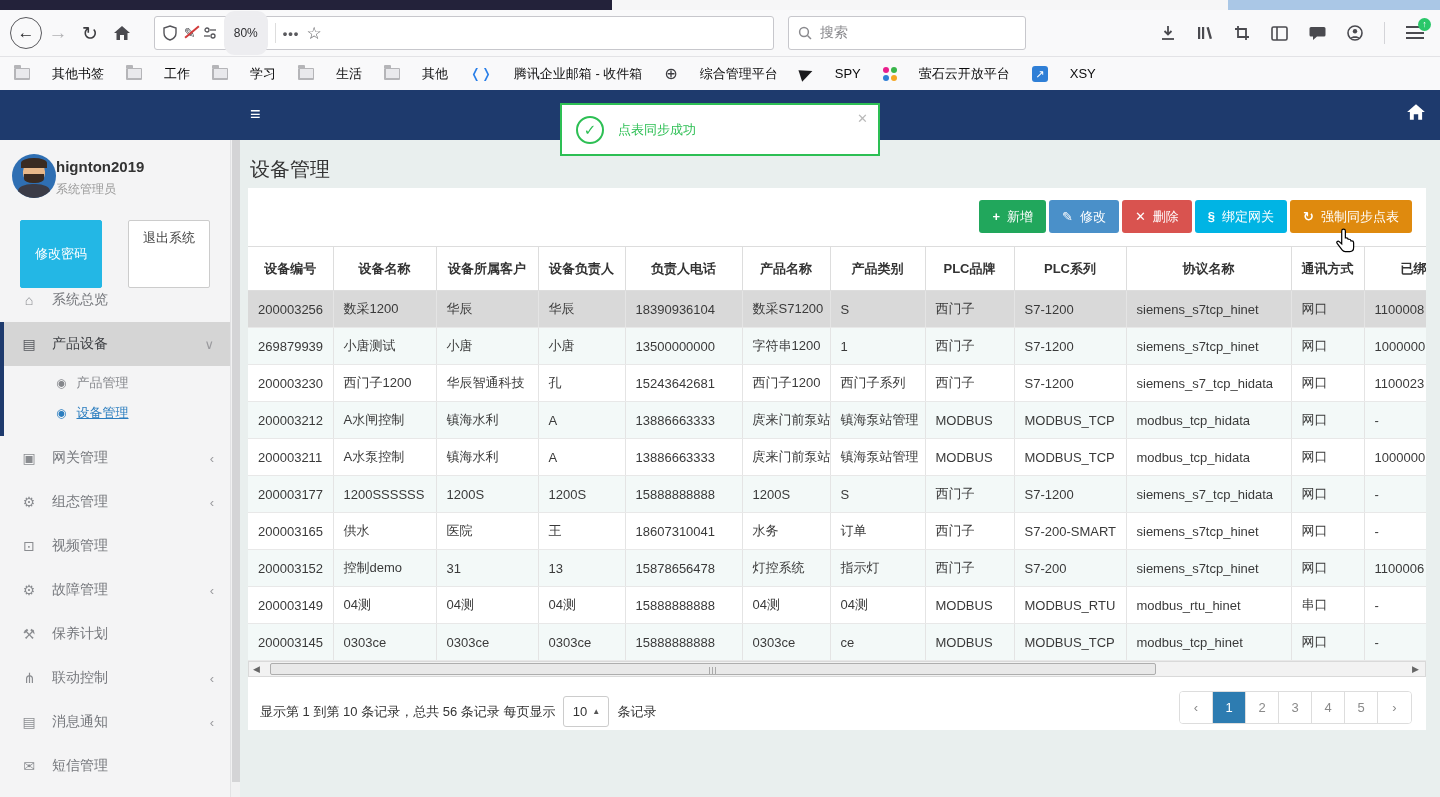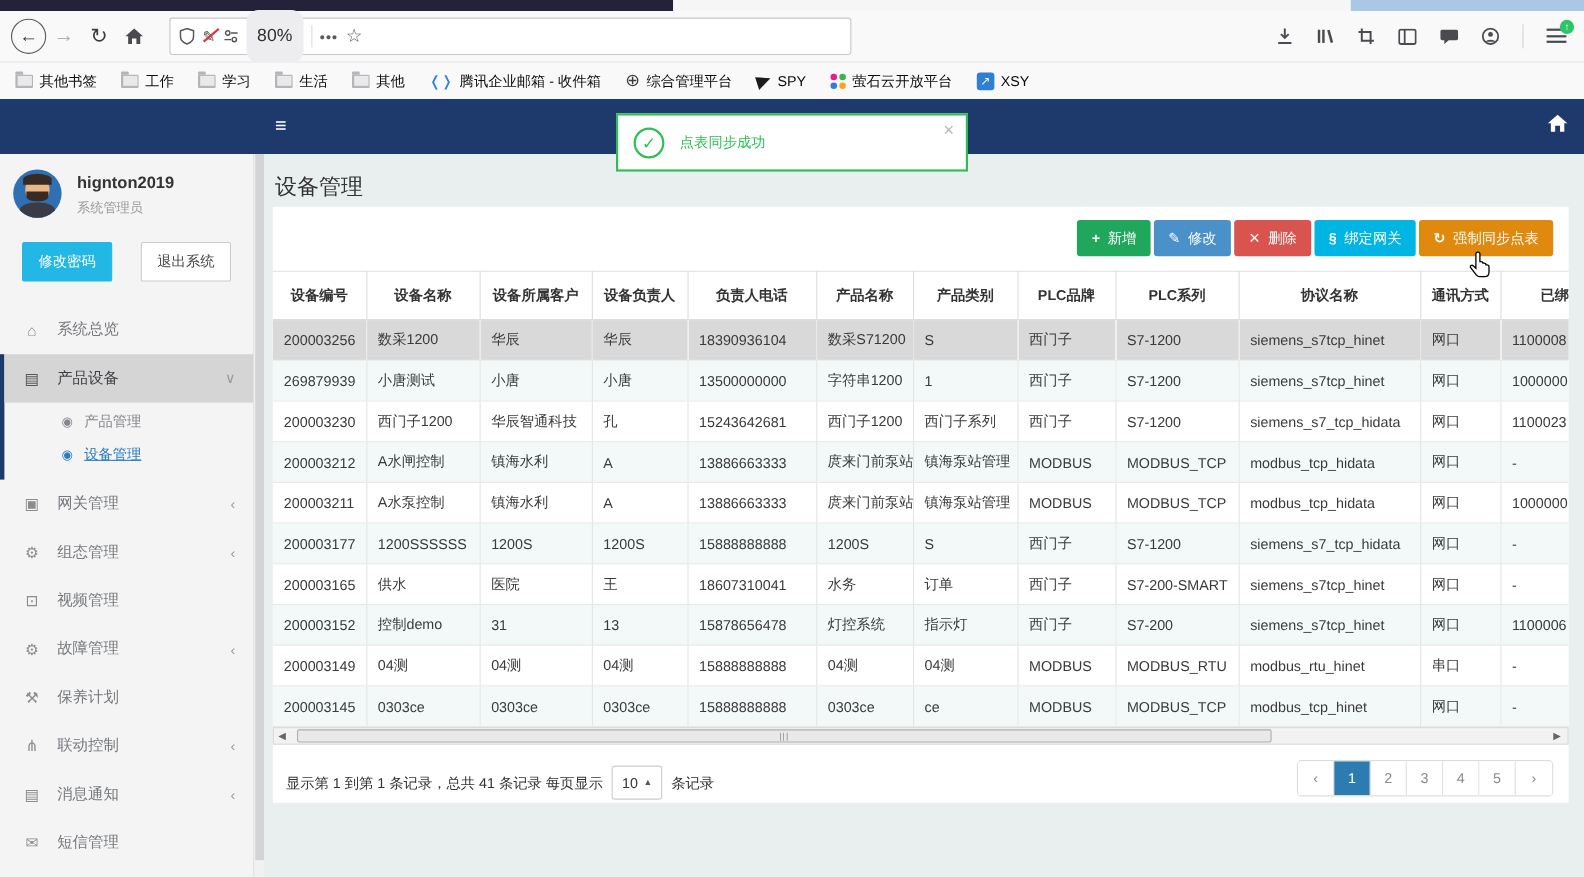--- a/index.html
+++ b/index.html
@@ -15,36 +15,36 @@
   .btoolbar { position:absolute; left:0; top:10px; width:1440px; height:47px; background:#f9f9fa; display:flex; align-items:center; padding:0 10px; border-bottom:1px solid #e3e3e6; }
   .navbtn { width:32px; height:32px; display:flex; align-items:center; justify-content:center; font-size:19px; color:#3d3d40; flex:none; }
   .back-circle { width:32px; height:32px; border:1.5px solid #5a5a5e; border-radius:50%; display:flex; align-items:center; justify-content:center; font-size:17px; color:#2e2e31; }
   .fwd { color:#b1b1b3; }
   .urlbar { margin-left:16px; width:620px; height:34px; background:#fff; border:1px solid #c7c7cc; border-radius:3px; display:flex; align-items:center; padding:0 8px; gap:7px; flex:none; }
   .ub-icon { color:#55555a; font-size:14px; position:relative; flex:none; display:flex; align-items:center; }
   .slash::after { content:""; position:absolute; left:-1px; top:6px; width:18px; height:2px; background:#d23b3b; transform:rotate(-40deg); }
   .ub-sep { width:1px; height:20px; background:#ddd; flex:none; }
   .url-text { flex:1; font-size:15px; color:#737378; white-space:nowrap; overflow:hidden; }
   .url-text b { color:#0c0c0d; font-weight:bold; }
-  .zoom-pill { background:#ededf0; border-radius:11px; padding:15px 10px; font-size:16px; color:#2e2e31; flex:none; }
+  .zoom-pill { background:#ededf0; border-radius:11px; padding:15px 10px; font-size:12px; color:#2e2e31; flex:none; }
   .dots { color:#5a5a5e; letter-spacing:1px; font-weight:bold; flex:none; }
   .star { color:#5a5a5e; font-size:17px; flex:none; }
   .searchbar { margin-left:14px; width:238px; height:34px; background:#fff; border:1px solid #c7c7cc; border-radius:3px; display:flex; align-items:center; padding:0 9px; gap:8px; flex:none; }
   .searchbar .mag { color:#8a8a8e; font-size:15px; }
   .searchbar .ph { color:#8a8a8e; font-size:14px; }
   .tb-right { margin-left:auto; display:flex; align-items:center; gap:21px; padding-right:6px; }
   .tb-right svg { display:block; }
   .tb-divider { width:1px; height:22px; background:#d4d4d8; }
   .burger { position:relative; width:18px; height:14px; }
   .burger i { position:absolute; left:0; width:18px; height:2.4px; background:#4a4a4f; }
   .burger i:nth-child(1){top:0} .burger i:nth-child(2){top:5.5px} .burger i:nth-child(3){top:11px}
   .burger .badge { position:absolute; right:-7px; top:-8px; width:13px; height:13px; background:#2ac769; border-radius:50%; color:#fff; font-size:9px; line-height:13px; text-align:center; font-weight:bold; }
 
   .bookmarks { position:absolute; left:0; top:57px; width:1440px; height:33px; background:#f9f9fa; display:flex; align-items:center; gap:22px; padding:0 14px; font-size:13px; color:#0c0c0d; }
-  .bm { display:flex; align-items:center; gap:6px; white-space:nowrap; }
+  .bm { display:flex; align-items:center; gap:22px; white-space:nowrap; }
   .bm .fold { width:16px; height:12px; background:#b5b5b8; border-radius:1px; position:relative; }
   .bm .fold::before { content:""; position:absolute; left:0; top:-3px; width:7px; height:3px; background:#b5b5b8; border-radius:1px 1px 0 0; }
   .bm .fold::after { content:""; position:absolute; left:1.5px; top:1.5px; right:1.5px; bottom:1.5px; background:#e9e9ec; }
   .ic-tencent { color:#2a7fe8; font-weight:bold; font-size:13px; }
   .ic-globe { color:#3c3c40; font-size:16px; line-height:1; }
   .ic-spy { width:0; height:0; border-left:13px solid #1b1b1d; border-top:5px solid transparent; border-bottom:7px solid transparent; transform:rotate(-18deg); }
   .ic-ys { display:grid; grid-template-columns:6px 6px; grid-gap:2px; }
   .ic-ys i { width:6px; height:6px; border-radius:50%; }
   .ic-xsy { width:16px; height:16px; background:#2f7fd6; border-radius:3px; color:#fff; font-size:11px; text-align:center; line-height:16px; }
 
@@ -56,30 +56,30 @@
   
   .toast { position:absolute; left:560px; top:103px; width:320px; height:53px; background:#fff; border:2px solid #2dbf54; z-index:30; display:flex; align-items:center; padding:0 14px; gap:14px; }
   .toast .chk { width:28px; height:28px; border:2px solid #2dbf54; border-radius:50%; color:#2dbf54; font-size:15px; font-weight:bold; display:flex; align-items:center; justify-content:center; }
   .toast .msg { color:#2dbf54; font-size:13px; }
   .toast .close { position:absolute; right:10px; top:6px; color:#b9b9b9; font-weight:bold; font-size:13px; }
 
   
   .sidebar { position:absolute; left:0; top:140px; width:230px; height:657px; background:#f4f4f5; overflow:hidden; }
   .side-scroll { position:absolute; left:230px; top:140px; width:10px; height:657px; background:#f1f1f2; border-left:1px solid #e2e2e4; }
   .side-scroll .thumb { position:absolute; left:1px; top:0; width:8px; height:642px; background:#d4d4d6; }
-  .userblock { padding:14px 12px 0 12px; display:flex; gap:14px; }
+  .userblock { padding:14px 12px 0 12px; display:flex; }
   .avatar { width:44px; height:44px; border-radius:50%; background:#2f6fb3; overflow:hidden; position:relative; flex:none; }
   .avatar .face { position:absolute; left:11px; top:8px; width:22px; height:20px; background:#e8b88a; border-radius:48% 48% 42% 42%; }
   .avatar .hair { position:absolute; left:9px; top:4px; width:26px; height:10px; background:#3a2b22; border-radius:50% 50% 0 0; }
   .avatar .beard { position:absolute; left:12px; top:20px; width:20px; height:9px; background:#3a2b22; border-radius:0 0 45% 45%; }
   .avatar .body { position:absolute; left:6px; top:30px; width:32px; height:16px; background:#3b3b46; border-radius:45% 45% 0 0; }
   .uname { font-weight:bold; font-size:15px; color:#333; padding-top:4px; }
   .urole { color:#999; font-size:12px; margin-top:6px; }
   .userbtns { display:flex; margin:22px 18px 0 20px; gap:26px; }
-  .btn-cyan { background:#23b7e5; color:#fff; border:1px solid #23b7e5; font-size:13px; padding:8px 14px; border-radius:2px; }
+  .btn-cyan { background:#23b7e5; color:#fff; border:1px solid #23b7e5; font-size:13px; padding:24px 14px; border-radius:2px; }
   .btn-plain { background:#fff; color:#444; border:1px solid #ccc; font-size:13px; padding:8px 14px; border-radius:2px; }
 
   .menu { position:absolute; left:0; top:138px; width:230px; }
   .mi { height:44px; display:flex; align-items:center; padding:0 16px 0 20px; color:#76787d; font-size:14px; position:relative; }
   .mi .mic { width:18px; font-size:14px; color:#8a8c90; margin-right:14px; text-align:center; flex:none; }
   .mi .chev { margin-left:auto; color:#9a9a9e; font-size:13px; }
   .mgroup { border-left:4px solid #1e3a6d; }
   .mgroup .mi.parent { background:#d5d5d5; color:#3f4145; padding-left:16px; }
   .mgroup .mi.parent .mic { color:#55575c; }
   .sub { padding:2px 0 8px 0; }
@@ -154,20 +154,27 @@
           <circle cx="4" cy="3" r="2" fill="none" stroke="#55555a" stroke-width="1.3"></circle>
           <line x1="7" y1="3" x2="13" y2="3" stroke="#55555a" stroke-width="1.3"></line>
           <circle cx="10" cy="9" r="2" fill="none" stroke="#55555a" stroke-width="1.3"></circle>
           <line x1="1" y1="9" x2="7" y2="9" stroke="#55555a" stroke-width="1.3"></line>
         </svg>
     </span>
     <span class="zoom-pill">80%</span>
     <span class="ub-sep"></span>
     <span class="dots">•••</span>
     <span class="star">☆</span>
+  </div>
+  <div class="searchbar">
+    <svg class="mag" width="14" height="14" viewBox="0 0 14 14">
+        <circle cx="6" cy="6" r="4.4" fill="none" stroke="#8a8a8e" stroke-width="1.5"></circle>
+        <line x1="9.5" y1="9.5" x2="13" y2="13" stroke="#8a8a8e" stroke-width="1.5"></line>
+      </svg>
+    <span class="ph">搜索</span>
   </div>
   <div class="tb-right">
     <span>
         <svg width="16" height="16" viewBox="0 0 16 16">
           <path d="M8 1 V9 M4.5 6 L8 9.5 L11.5 6" fill="none" stroke="#4a4a4f" stroke-width="1.8"></path>
           <line x1="2" y1="14" x2="14" y2="14" stroke="#4a4a4f" stroke-width="1.8"></line>
         </svg>
       </span>
     <span>
         <svg width="16" height="16" viewBox="0 0 16 16">
@@ -542,21 +549,21 @@
           </tbody>
       </table>
     </div>
     <div class="hscroll">
       <span class="hs-arrow hs-left">◀</span>
       <span class="hs-thumb">|||</span>
       <span class="hs-arrow hs-right">▶</span>
     </div>
     <div class="pgbar">
       <div class="pg-info">
-        <span>显示第 1 到第 1 条记录，总共 41 条记录 每页显示</span>
+        <span>显示第 1 到第 10 条记录，总共 56 条记录 每页显示</span>
         <span class="size-dd">
             <span>10</span>
             <span class="tri">▲</span>
           </span>
         <span>条记录</span>
       </div>
       <div class="pages" id="pages">
           <span class="pg">‹</span>
           <span class="pg active">1</span>
           <span class="pg">2</span>

